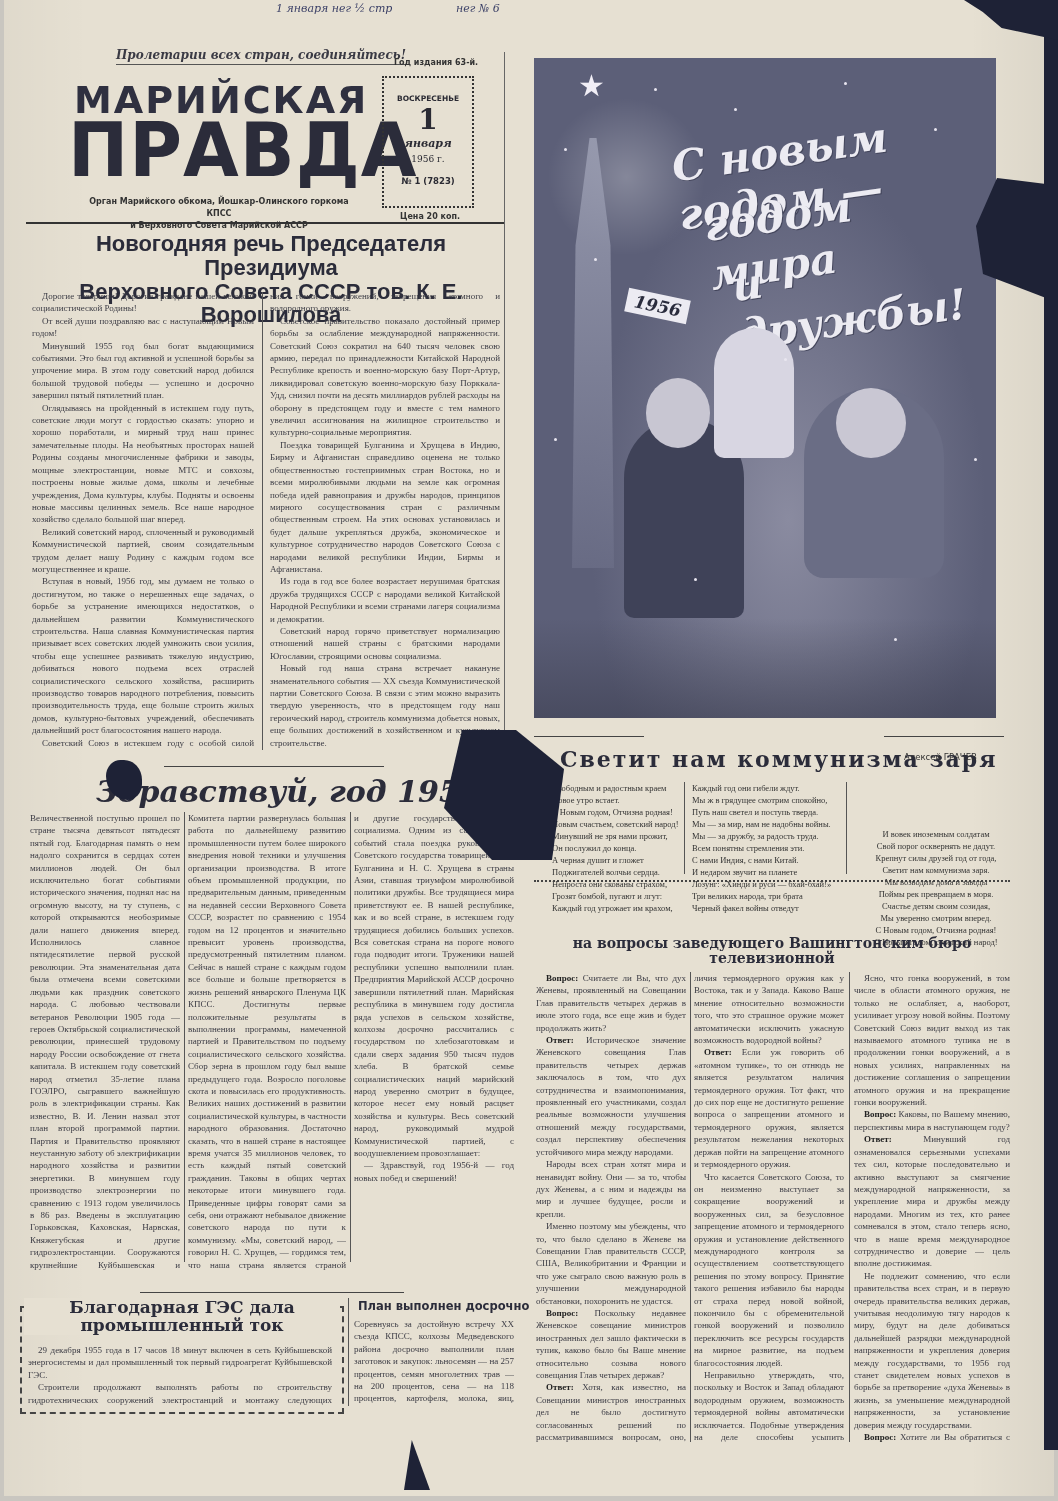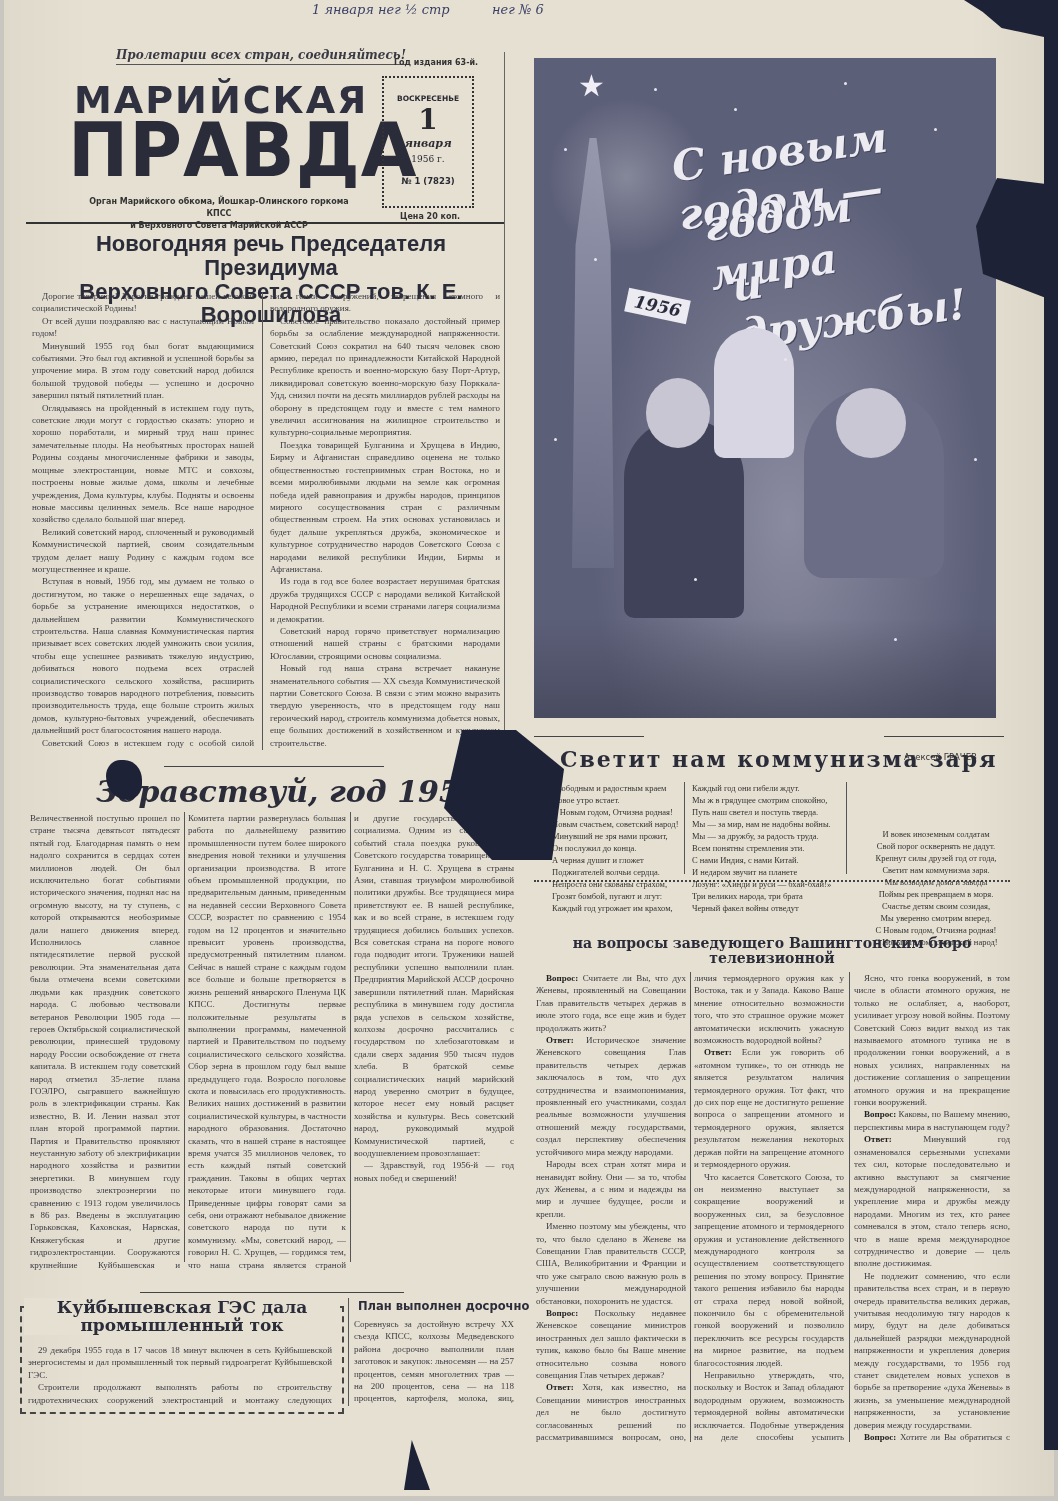--- a/index.html
+++ b/index.html
@@ -1,20 +1,20 @@
 <!DOCTYPE html>
 <html><head>
 <meta charset="utf-8">
 <style>
   html,body{margin:0;padding:0;}
   body{width:1058px;height:1501px;background:#c9c6c0;position:relative;overflow:hidden;font-family:"DejaVu Serif",serif;color:#2a2a33;}
   .paper{position:absolute;left:4px;top:0;width:1050px;height:1496px;background:#e6e0d2;
     background-image:linear-gradient(90deg,rgba(0,0,0,0.03) 0,rgba(0,0,0,0) 8%,rgba(0,0,0,0) 92%,rgba(0,0,0,0.05) 100%);}
   .abs{position:absolute;}
-  .handnote{font-family:"DejaVu Serif",serif;font-style:italic;font-size:13px;color:#3a3f66;margin-left:36px;}
+  .handnote{font-family:"DejaVu Serif",serif;font-style:italic;font-size:11px;color:#3a3f66;}
   .slogan{font-style:italic;font-weight:bold;font-size:12px;color:#3a3a44;border-bottom:1px solid #555;padding-bottom:2px;}
   .mast1{font-family:"DejaVu Sans",sans-serif;font-weight:bold;font-size:38px;letter-spacing:2px;color:#2f3040;}
   .mast2{font-family:"DejaVu Sans",sans-serif;font-weight:900;font-size:72px;letter-spacing:1px;color:#2b2c3a;transform:scaleY(1.05);}
   .organ{font-family:"DejaVu Sans",sans-serif;font-weight:bold;font-size:8px;color:#333;text-align:center;line-height:12px;}
   .datebox{border:2px dotted #333;text-align:center;font-family:"DejaVu Sans",sans-serif;color:#2a2a33;}
   .small-sans{font-family:"DejaVu Sans",sans-serif;font-size:8px;font-weight:bold;color:#333;}
   .rule{background:#333;height:2px;}
   .thinrule{background:#444;height:1px;}
   .vrule{background:#555;width:1px;}
   .headline{font-family:"Liberation Sans",sans-serif;font-weight:bold;color:#2b2c3a;line-height:1.08;}
@@ -185,21 +185,21 @@
   <div class="abs col" style="left:184px;top:812px;width:158px;height:458px;">Комитета партии развернулась большая работа по дальнейшему развитию промышленности путем более широкого внедрения новой техники и улучшения организации производства. В итоге объем промышленной продукции, по предварительным данным, приведенным на недавней сессии Верховного Совета СССР, возрастет по сравнению с 1954 годом на 12 процентов и значительно превысит уровень производства, предусмотренный пятилетним планом. Сейчас в нашей стране с каждым годом все больше и больше претворяется в жизнь решений январского Пленума ЦК КПСС. Достигнуты первые положительные результаты в выполнении программы, намеченной партией и Правительством по подъему социалистического сельского хозяйства. Сбор зерна в прошлом году был выше предыдущего года. Возросло поголовье скота и повысилась его продуктивность. Великих наших достижений в развитии социалистической культуры, в частности народного образования. Достаточно сказать, что в нашей стране в настоящее время учатся 35 миллионов человек, то есть каждый пятый советский гражданин. Таковы в общих чертах некоторые итоги минувшего года. Приведенные цифры говорят сами за себя, они отражают небывалое движение советского народа по пути к коммунизму. «Мы, советский народ, — говорил Н. С. Хрущев, — гордимся тем, что наша страна является страной социализма. Не советский народ, под руководством своей Коммунистической партии, превратил ее из отсталой России в самую передовую и могучую державу мира. Это он, советский народ, построил социализм, воплотив тем самым мечту человечества в жизнь и быт нашей Родины». (Н. С. Хрущев). Замечательные итоги развития Советского государства являются вдохновенным примером для трудящихся стран народной демократии, для всех народов мира. В истекшем году громадных успехов достиг великий китайский народ, прочно ставший на путь строительства социализма,</div>
   <div class="abs vrule" style="left:346px;top:812px;height:450px;"></div>
   <div class="abs col" style="left:350px;top:812px;width:160px;height:448px;">
     <span>и другие государства, мира и социализма. Одним из самых ярких событий стала поездка руководителей Советского государства товарищей Н. А. Булганина и Н. С. Хрущева в страны Азии, ставшая триумфом миролюбивой политики дружбы. Все трудящиеся мира приветствуют ее. В нашей республике, как и во всей стране, в истекшем году трудящиеся добились больших успехов. Вся советская страна на пороге нового года подводит итоги. Труженики нашей республики успешно выполнили план. Предприятия Марийской АССР досрочно завершили пятилетний план. Марийская республика в минувшем году достигла ряда успехов в сельском хозяйстве, колхозы досрочно рассчитались с государством по хлебозаготовкам и сдали сверх задания 950 тысяч пудов хлеба. В братской семье социалистических наций марийский народ уверенно смотрит в будущее, которое несет ему новый расцвет хозяйства и культуры. Весь советский народ, руководимый мудрой Коммунистической партией, с воодушевлением провозглашает:</span>
     <p>— Здравствуй, год 1956-й — год новых побед и свершений!</p>
   </div>
 
   <div class="abs thinrule" style="left:136px;top:1292px;width:264px;"></div>
   <div class="abs boxwave" style="left:16px;top:1306px;width:320px;height:104px;"></div>
   <div class="abs headline" style="left:20px;top:1298px;width:316px;text-align:center;font-family:'DejaVu Serif',serif;font-size:17px;background:#e6e0d2;">
-    <div>Куйбышевская ГЭС дала</div>
+    <div>Благодарная ГЭС дала</div>
     <div>промышленный ток</div>
   </div>
   <div class="abs col" style="left:24px;top:1344px;width:304px;height:62px;">
     <p>29 декабря 1955 года в 17 часов 18 минут включен в сеть Куйбышевской энергосистемы и дал промышленный ток первый гидроагрегат Куйбышевской ГЭС.</p>
     <p>Строители продолжают выполнять работы по строительству гидротехнических сооружений электростанций и монтажу следующих гидротурбин.</p>
 
   </div>
 
   <div class="abs vrule" style="left:344px;top:1298px;height:108px;"></div>
   <div class="abs headline" style="left:354px;top:1300px;font-family:'DejaVu Sans',sans-serif;font-size:11.5px;">План выполнен досрочно</div>

